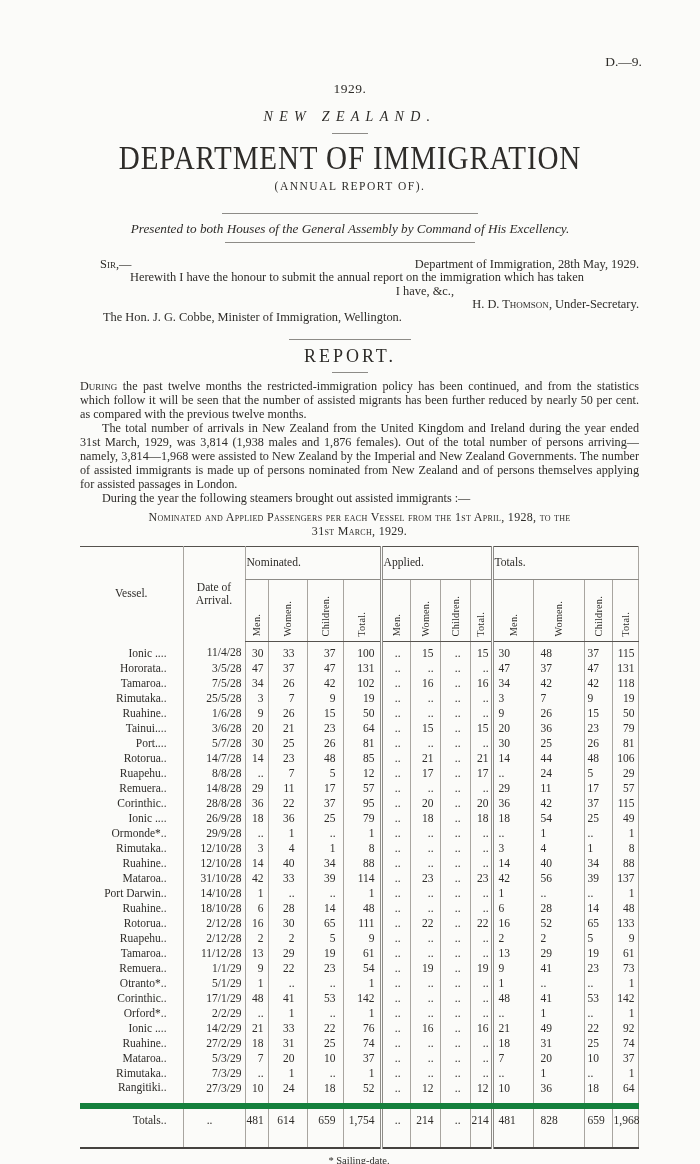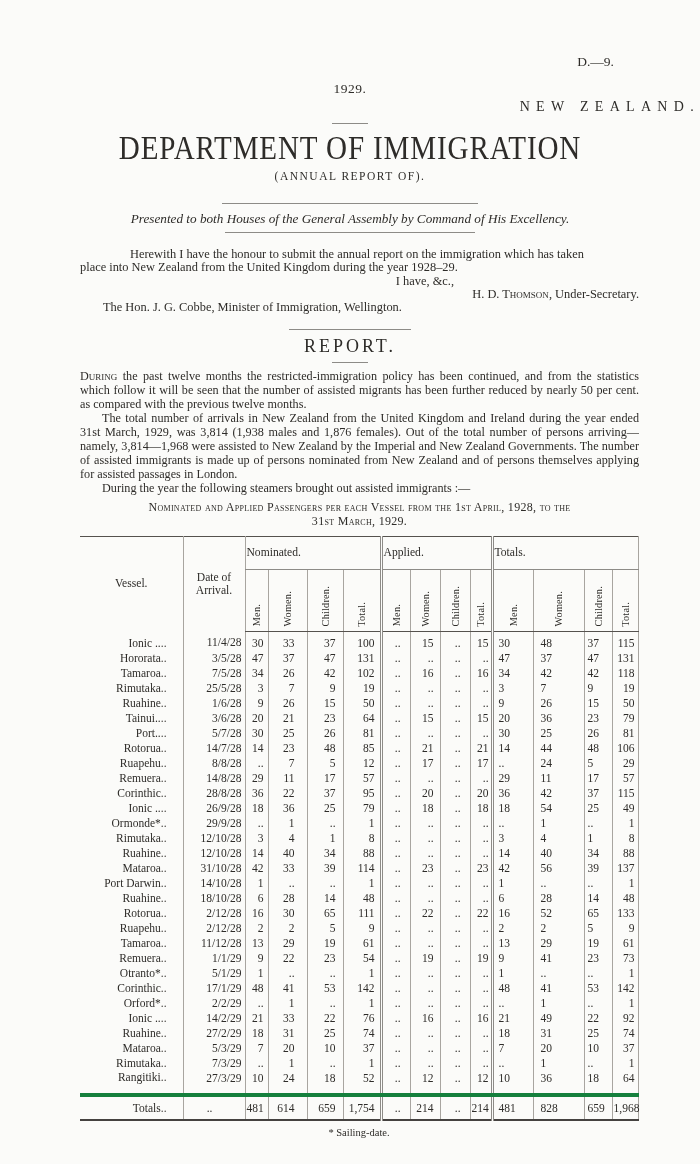--- a/index.html
+++ b/index.html
@@ -6,23 +6,23 @@
   body {
     width:700px; height:1164px; overflow:hidden;
     background:#fbfbf9;
     font-family:"Liberation Serif", serif;
     color:#2e2c29;
   }
   .page { position:relative; width:700px; height:1164px; }
   .sc { font-variant: small-caps; }
   .italic { font-style: italic; }
 
-  .doc-ref { margin-top:54px; text-align:right; padding-right:86px; font-size:13.5px; }
+  .doc-ref { margin-top:54px; text-align:right; padding-right:58px; font-size:13.5px; }
   .year    { margin-top:11px; text-align:center; font-size:13.5px; letter-spacing:.5px; }
-  .country { margin-top:2px; text-align:right; font-size:14px; letter-spacing:.45em; }
+  .country { margin-top:12px; text-align:center; font-size:14px; letter-spacing:.45em;font-style:italic; }
 
   .rule { height:1px; background:#8d8b87; margin:0 auto; }
   .rule-a { width:36px;  margin-top:8px; }
   .rule-b { width:256px; margin-top:21px; }
   .rule-c { width:250px; margin-top:5px; }
   .rule-d { width:122px; margin-top:15px; }
   .rule-e { width:36px;  margin-top:5px; }
 
   h1.title {
     margin:6px 0 0 0; text-align:center; font-weight:normal;
@@ -89,21 +89,21 @@
   .n-tot{ text-align:right; padding-right:5px; }
   .a-men{ text-align:right; padding-right:9px; }
   .a-wom{ text-align:right; padding-right:6px; }
   .a-chi{ text-align:right; padding-right:9px; }
   .a-tot{ text-align:right; padding-right:2px; }
   .t-men{ text-align:left; padding-left:5px; }
   .t-wom{ text-align:left; padding-left:7px; }
   .t-chi{ text-align:left; padding-left:3px; }
   .t-tot{ text-align:right; padding-right:3px; }
 
-  .vessels tfoot td { border-top:4px solid #15803d; padding-top:5px; padding-bottom:4px; line-height:13px; white-space:nowrap; }
+  .vessels tfoot td { border-top:6px solid #15803d; padding-top:5px; padding-bottom:20px; line-height:13px; white-space:nowrap; }
   tfoot td.vessel .vname { margin-left:30px; }
 
   .footnote { margin-top:6px; width:558px; text-align:center; font-size:10.5px; }
 </style>
 </head>
 <body>
 
 <div class="page">
 
   <div class="doc-ref">D.—9.</div>
@@ -111,22 +111,25 @@
   <div class="country">NEW ZEALAND.</div>
   <div class="rule rule-a"></div>
   <h1 class="title">DEPARTMENT OF IMMIGRATION</h1>
   <div class="subtitle">(ANNUAL REPORT OF).</div>
   <div class="rule rule-b"></div>
   <div class="presented italic">Presented to both Houses of the General Assembly by Command of His Excellency.</div>
   <div class="rule rule-c"></div>
 
   <div class="flow">
     <div class="letter">
+      <div class="letter-line1">
+        <span class="sal sc">Sir,—</span>
+        <span>Department of Immigration, 28th May, 1929.</span>
+      </div>
       <div class="letter-body1">Herewith I have the honour to submit the annual report on the immigration which has taken</div>
-      <div class="letter-body2">place into New Zealand from the United Kingdom during the year 1928–29.</div>
       <div class="valediction">I have, &amp;c.,</div>
       <div class="signature"><span class="sc">H. D. Thomson</span><span>, Under-Secretary.</span></div>
       <div class="addressee">The Hon. J. G. Cobbe, Minister of Immigration, Wellington.</div>
     </div>
   </div>
 
   <div class="rule rule-d"></div>
   <h2 class="report">REPORT.</h2>
   <div class="rule rule-e"></div>
 

